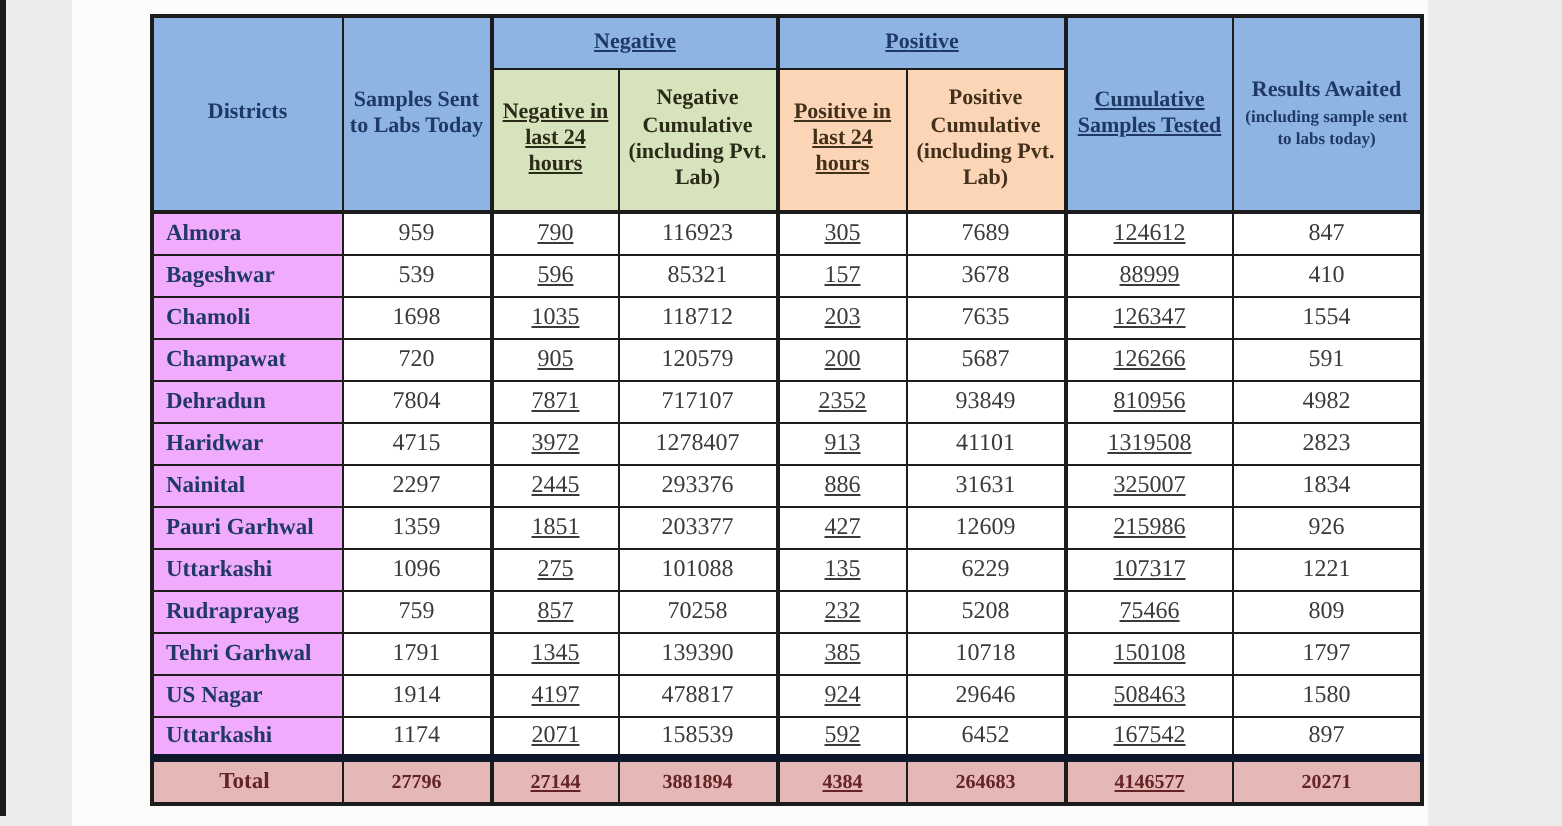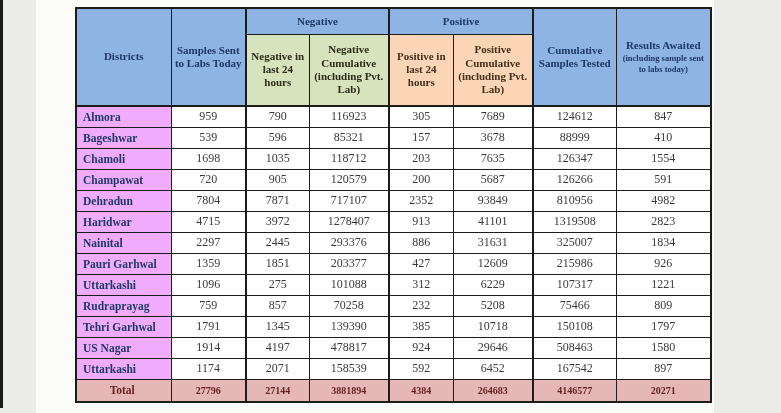--- a/index.html
+++ b/index.html
@@ -42,21 +42,21 @@
     table-layout: fixed;
     border: 2px solid #1c1c1c;
   }
   table.report th, table.report td {
     border: 1px solid #1c1c1c;
     padding: 0 3px;
     text-align: center;
     vertical-align: middle;
     overflow: hidden;
   }
-  .thick-left { border-left-width: 2px !important; }
+  .thick-left { border-left-width: 2px !important; text-decoration: underline; }
   thead { border-bottom: 2px solid #1c1c1c; }
   thead th {
     font-weight: bold;
     color: #1f3864;
     font-size: 11px;
     line-height: 1.2;
   }
   thead tr.group-row { height: 26px; }
   thead tr.sub-row { height: 72px; }
   thead th.green { background: #d6e3bc; color: #2b2b18; }
@@ -75,21 +75,21 @@
     padding-left: 6px;
     font-weight: bold;
     color: #1f3864;
     font-size: 11.5px;
   }
   tbody td.num {
     background: #ffffff;
     color: #3a3a3a;
     font-size: 12px;
   }
-  tbody tr.total-row { height: 23px; border-top: 1px solid #0f172a; }
+  tbody tr.total-row { height: 23px; border-top: 4px solid #0f172a; }
   tbody tr.total-row td {
     background: #e5b8b7;
     color: #632423;
     font-weight: bold;
     font-size: 10px;
   }
   tbody tr.total-row td.total-label {
     text-align: center;
     padding-left: 0;
     font-size: 11.5px;
@@ -212,21 +212,21 @@
           <td class="num thick-left">427</td>
           <td class="num">12609</td>
           <td class="num thick-left">215986</td>
           <td class="num">926</td>
         </tr>
         <tr>
           <td class="district">Uttarkashi</td>
           <td class="num">1096</td>
           <td class="num thick-left">275</td>
           <td class="num">101088</td>
-          <td class="num thick-left">312</td>
+          <td class="num thick-left">135</td>
           <td class="num">6229</td>
           <td class="num thick-left">107317</td>
           <td class="num">1221</td>
         </tr>
         <tr>
           <td class="district">Rudraprayag</td>
           <td class="num">759</td>
           <td class="num thick-left">857</td>
           <td class="num">70258</td>
           <td class="num thick-left">232</td>

